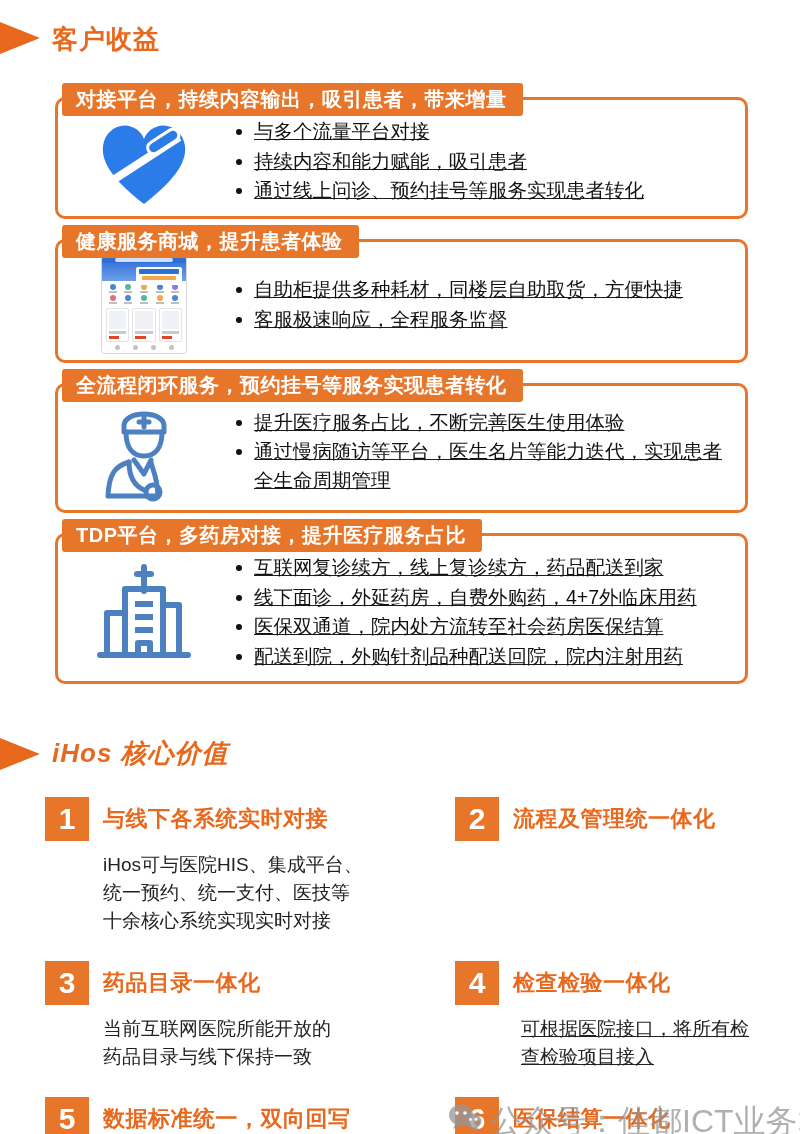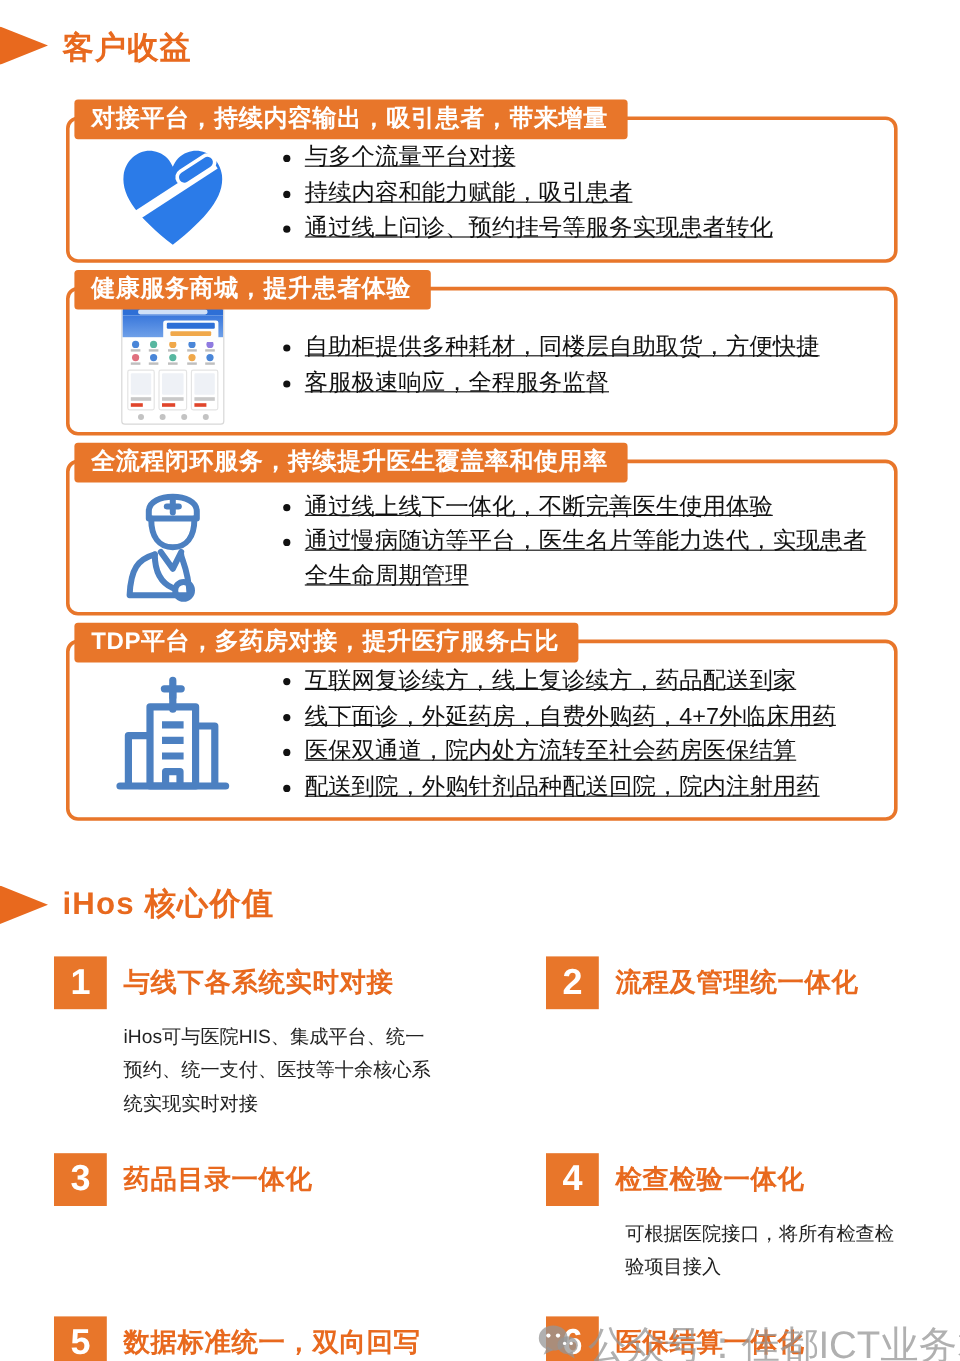--- a/index.html
+++ b/index.html
@@ -13,21 +13,21 @@
   .sec-head { position:relative; display:flex; align-items:center; }
   .arrow {
     position:absolute; left:0; width:40px; height:32px; background:#E8691E;
     clip-path:polygon(0 0, 100% 50%, 0 100%);
   }
   .sec-title {
     margin-left:52px; color:#E8691E; font-weight:bold; font-size:26px; letter-spacing:1px;
   }
   .head1 { padding-top:10px; }
   .head1 .arrow { top:10px; }
-  .head2 { margin-top:52px; }
+  .head2 { margin-top:52px;font-style:italic; }
   .head2 .arrow { top:2px; }
 
   
   .benefits { margin:40px 52px 0 55px; }
   .bbox {
     position:relative; border:3px solid #E8762A; border-radius:10px;
     margin-bottom:20px; padding:14px 8px 6px 0;
   }
   .btab {
     position:absolute; top:-17px; left:4px; background:#E8762A; color:#fff;
@@ -71,21 +71,21 @@
 
   
   .values { display:grid; grid-template-columns:368px 330px; column-gap:42px;
             row-gap:26px; margin:26px 0 0 45px; }
   .vhead { display:flex; align-items:center; }
   .vnum {
     width:44px; height:44px; background:#E8762A; color:#fff; font-size:30px; font-weight:bold;
     display:flex; align-items:center; justify-content:center; flex:0 0 44px;
   }
   .vtitle { margin-left:14px; color:#E8691E; font-weight:bold; font-size:22px; letter-spacing:0.5px; }
-  .vbody { margin:10px 0 0 58px; font-size:16px; line-height:28px; color:#222; }
+  .vbody { margin:10px 0 0 58px; font-size:19px; line-height:28px; color:#222; }
   .v4 .vbody { margin-left:66px; }
 
   
   .watermark {
     position:absolute; left:448px; top:1088px; display:flex; align-items:center; gap:8px;
     color:rgba(150,150,150,0.75); font-size:32px; white-space:nowrap; pointer-events:none;
   }
 </style>
 </head>
 <body>
@@ -200,36 +200,36 @@
           </div>
         </div>
         <ul class="bullets">
           <li>自助柜提供多种耗材，同楼层自助取货，方便快捷</li>
           <li>客服极速响应，全程服务监督</li>
         </ul>
       </div>
     </div>
 
     <div class="bbox">
-      <div class="btab">全流程闭环服务，持续提升医生覆盖率和使用率</div>
+      <div class="btab">全流程闭环服务，预约挂号等服务实现患者转化</div>
       <div class="bcontent">
         <div class="icon-cell">
           <svg width="86" height="104" viewBox="0 0 86 104" fill="none" stroke="#4C80C1" stroke-width="5" stroke-linecap="round" stroke-linejoin="round" aria-hidden="true">
             <path d="M23 26 C23 10 63 10 63 26 L63 32 L23 32 Z"></path>
             <line x1="43" y1="17" x2="43" y2="27"></line>
             <line x1="38" y1="22" x2="48" y2="22"></line>
             <path d="M25 32 C25 48 32 56 43 56 C54 56 61 48 61 32"></path>
             <path d="M28 62 C14 66 8 74 7 96 L57 96 C56 74 50 66 50 62"></path>
             <path d="M33 60 L43 74 L50 60"></path>
             <path d="M28 62 C28 78 34 86 43 90"></path>
             <circle cx="52" cy="92" r="7"></circle>
           </svg>
         </div>
         <ul class="bullets">
-          <li>通过线上线下一体化，不断完善医生使用体验</li>
+          <li>提升医疗服务占比，不断完善医生使用体验</li>
           <li>通过慢病随访等平台，医生名片等能力迭代，实现患者全生命周期管理</li>
         </ul>
       </div>
     </div>
 
     <div class="bbox">
       <div class="btab">TDP平台，多药房对接，提升医疗服务占比</div>
       <div class="bcontent">
         <div class="icon-cell">
           <svg width="100" height="104" viewBox="0 0 100 104" fill="none" stroke="#4C80C1" stroke-width="6" stroke-linejoin="round" aria-hidden="true">
@@ -276,28 +276,29 @@
         <div class="vnum">2</div>
         <div class="vtitle">流程及管理统一体化</div>
       </div>
     </div>
 
     <div class="vitem v3">
       <div class="vhead">
         <div class="vnum">3</div>
         <div class="vtitle">药品目录一体化</div>
       </div>
+      <div class="vbody" style="max-width:240px;">当前互联网医院所能开放的药品目录与线下保持一致</div>
     </div>
 
     <div class="vitem v4">
       <div class="vhead">
         <div class="vnum">4</div>
         <div class="vtitle">检查检验一体化</div>
       </div>
-      <div class="vbody" style="max-width:232px;">可根据医院接口，将所有检查检验项目接入</div>
+      <div class="vbody" style="max-width:232px;text-decoration:underline;">可根据医院接口，将所有检查检验项目接入</div>
     </div>
 
     <div class="vitem v5">
       <div class="vhead">
         <div class="vnum">5</div>
         <div class="vtitle">数据标准统一，双向回写</div>
       </div>
 
     </div>
 

